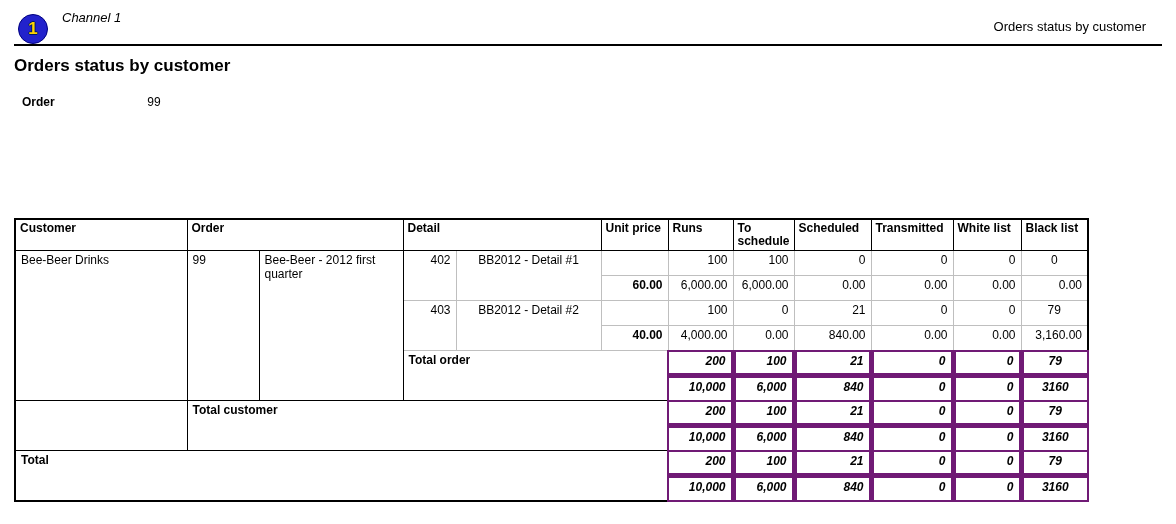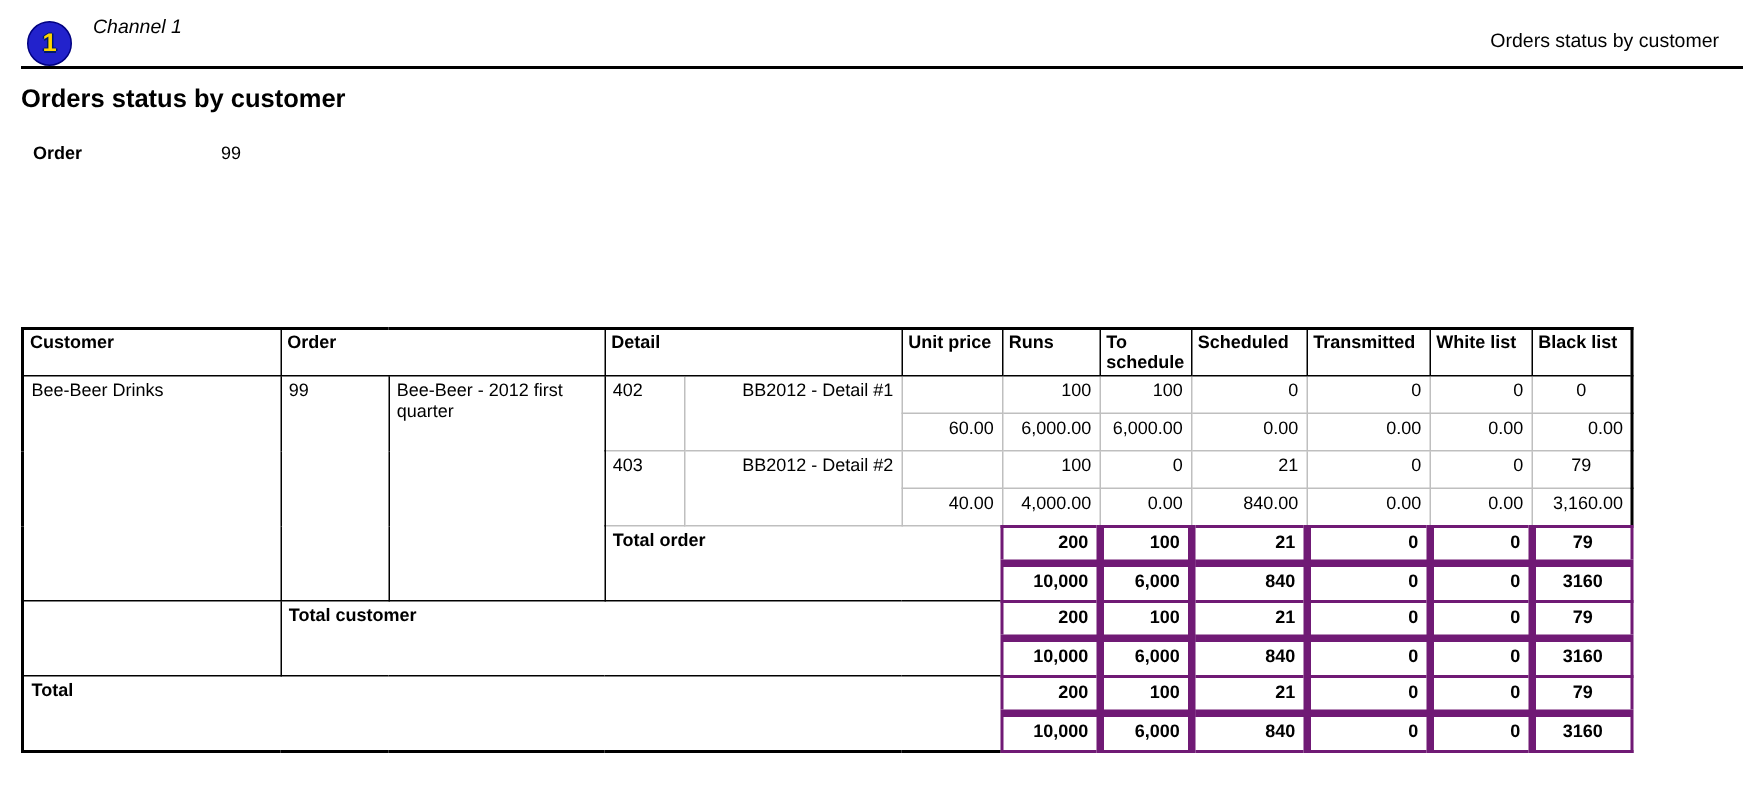--- a/index.html
+++ b/index.html
@@ -31,26 +31,26 @@
   th,td{box-sizing:border-box;overflow:hidden;}
   thead tr{height:31px;}
   tbody tr{height:25px;}
   th{
     border:1px solid #000;font-weight:bold;vertical-align:top;
     padding:2px 4px;text-align:left;line-height:13px;
   }
   th.hl{text-align:left;}
   td{vertical-align:top;padding:2px 5px;line-height:14px;}
   td.lm{border:1px solid #000;text-align:left;}           
-  td.dno{border:1px solid #bfbfbf;}      
-  td.dname{border:1px solid #bfbfbf;text-align:right;}     
+  td.dno{border:1px solid #bfbfbf;text-align:right;}      
+  td.dname{border:1px solid #bfbfbf;text-align:center;}     
   td.dc{border:1px solid #bfbfbf;text-align:right;}       
-  td.up{font-weight:normal;padding-left:27px;}                                
+  td.up{font-weight:bold;padding-left:27px;}                                
   td.tl{border:1px solid #000;font-weight:bold;text-align:left;} 
-  td.tv{border:5px solid #701a75;font-weight:bold;text-align:right;}
+  td.tv{border:5px solid #701a75;font-weight:bold;text-align:right;font-style:italic;}
   .ctr{text-align:center !important;}
   td.bt{border-top-width:2px;}
   td.bb{border-bottom-width:2px;}
   td.bl{border-left-width:2px;}
   td.br{border-right-width:2px;}
 </style>
 </head>
 <body>
 
 <div class="badge" style="background: rgb(34, 34, 204); color: rgb(255, 212, 0);">

